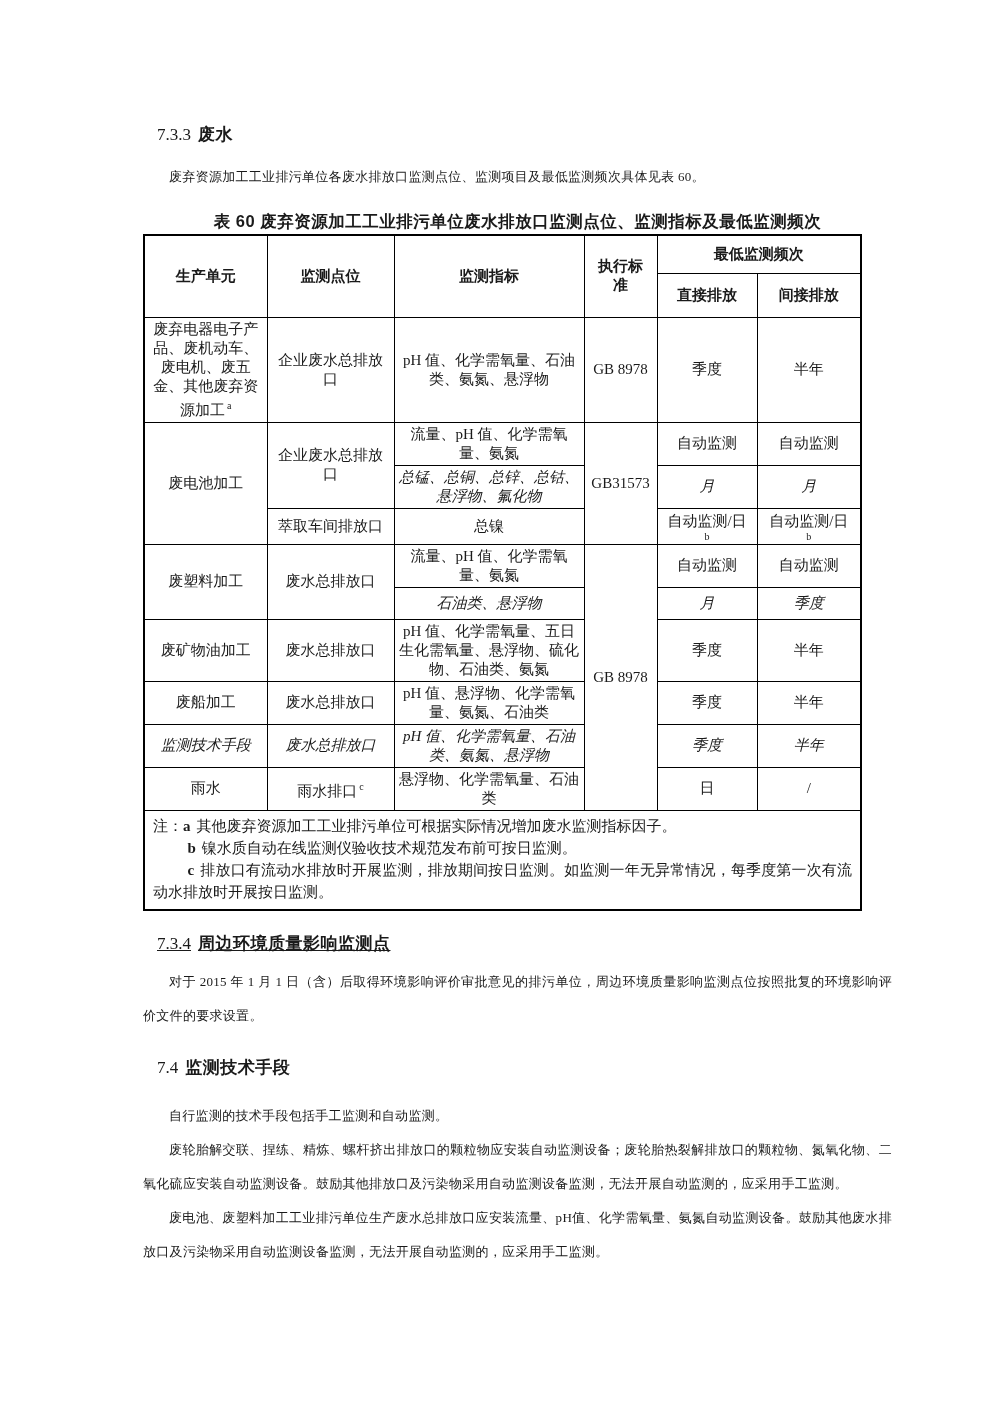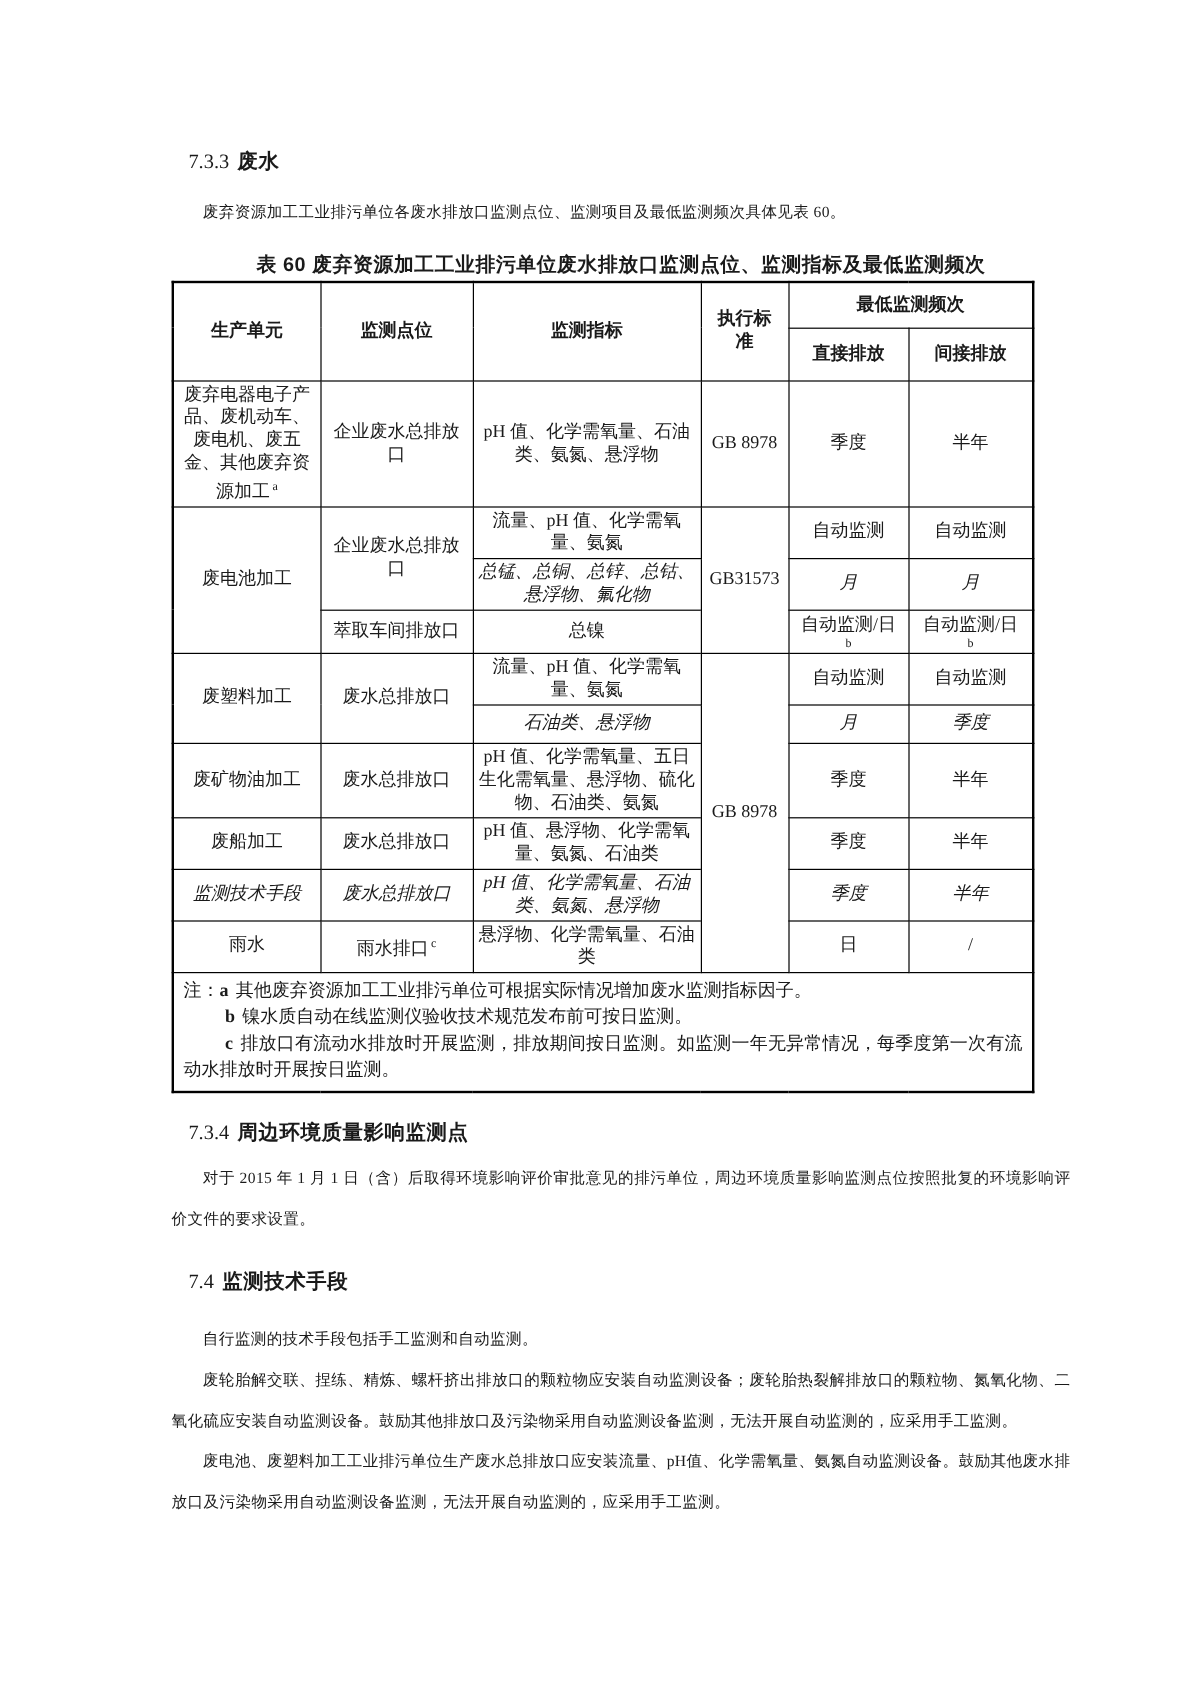--- a/index.html
+++ b/index.html
@@ -28,21 +28,21 @@
     font-family: "Liberation Serif", "DejaVu Serif", serif;
     font-weight: normal;
     margin-right: 7px;
   }
   .h-title {
     font-family: "Liberation Sans", "DejaVu Sans", sans-serif;
     font-weight: bold;
     letter-spacing: 0.5px;
   }
   .mb16 { margin-bottom: 14px; }
-  .h734 { margin-top: 22px; margin-bottom: 10px; }
+  .h734 { margin-top: 22px; margin-bottom: 10px; text-decoration: underline; }
   .h74  { margin-top: 24px; margin-bottom: 20px; }
   
   .body-p {
     font-size: 13px;
     line-height: 34px;
     text-align: justify;
     text-indent: 2em;
     letter-spacing: 0.3px;
   }
   

